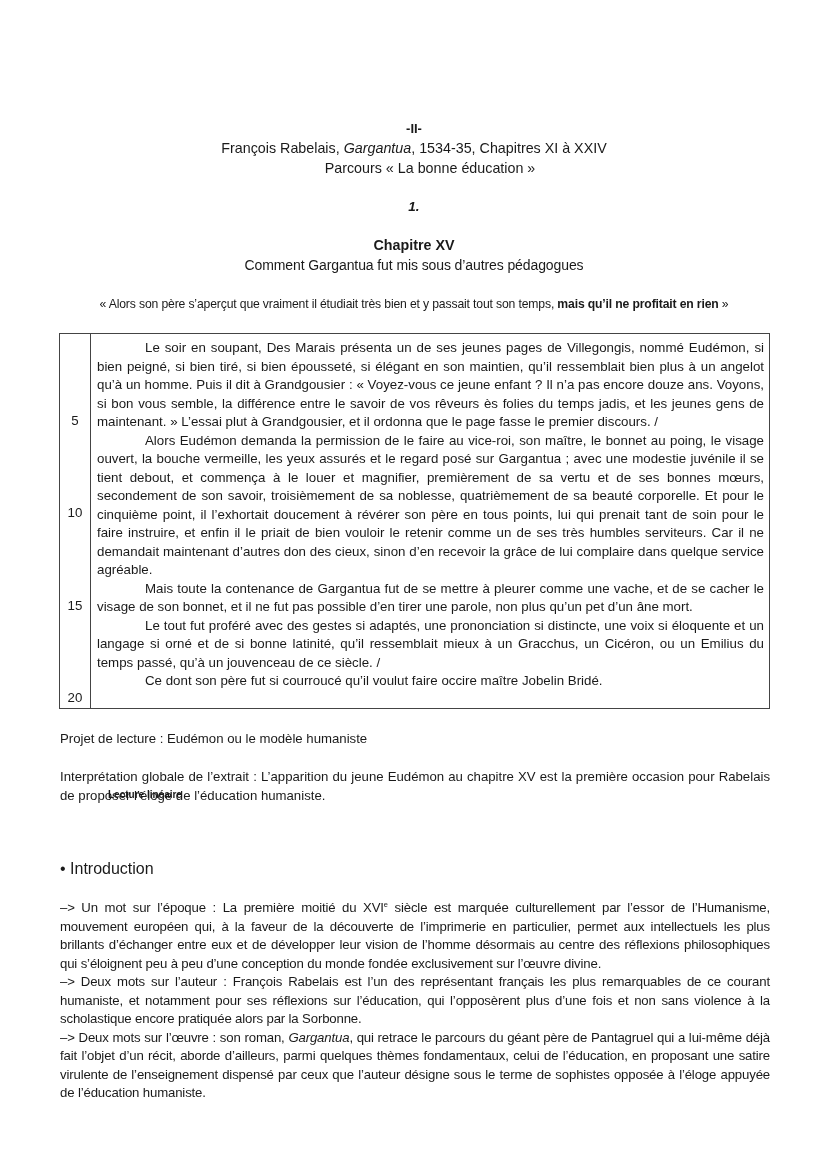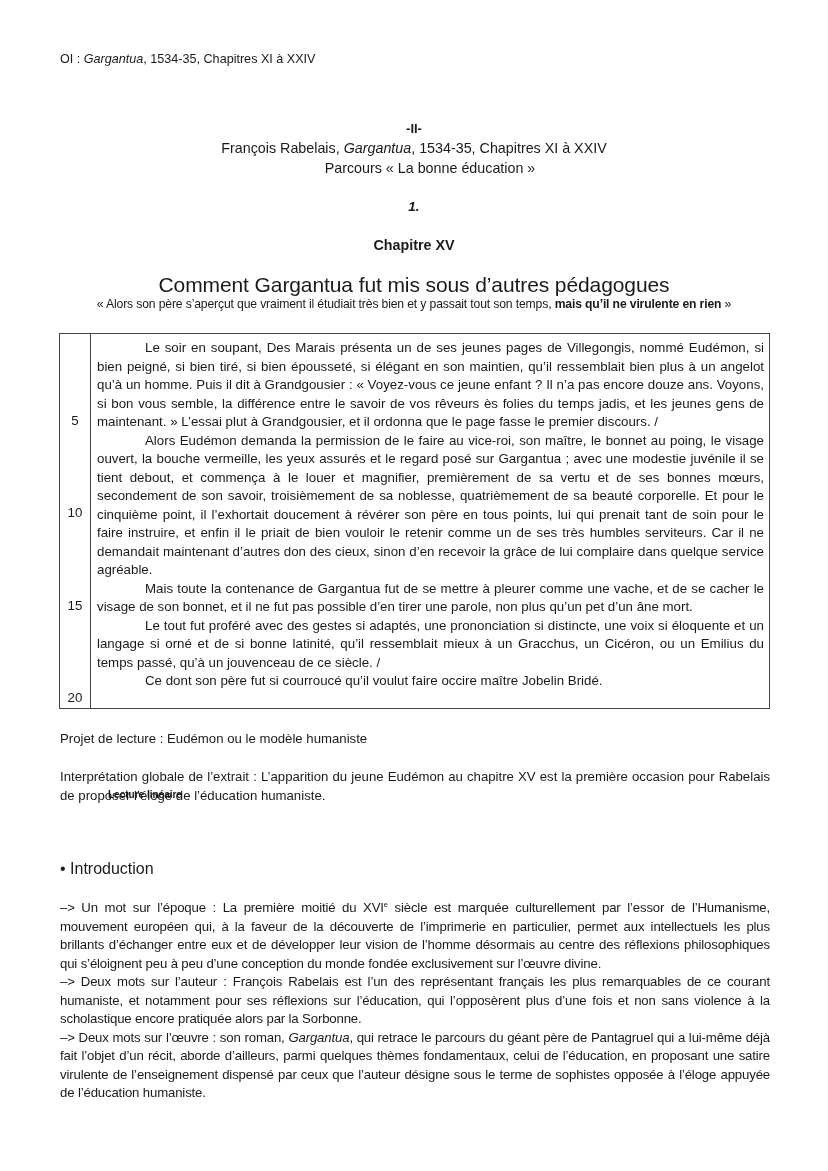--- a/index.html
+++ b/index.html
@@ -11,21 +11,21 @@
   .abs { position:absolute; }
   .header-lines { left:60px; top:51px; line-height:17.5px; font-size:12.6px; }
   .header-lines div { white-space:nowrap; }
   sup { font-size:7.5px; vertical-align:5px; line-height:0; }
   .center { left:0; width:828px; text-align:center; }
   .roman { top:121px; font-weight:bold; font-size:13px; }
   .author-line { top:140px; font-size:14.3px; }
   .parcours-line { top:160px; font-size:14.3px;padding-left:16px; }
   .num-one { top:199px; font-weight:bold; font-style:italic; font-size:13.5px; }
   .chap-num { top:237px; font-weight:bold; font-size:14.3px; }
-  .chap-title { top:257px; font-size:21px; letter-spacing:-0.1px;margin-top:16px; }
+  .chap-title { top:257px; font-size:14px; letter-spacing:-0.1px; }
   .epigraph { top:297px; font-size:12.2px; letter-spacing:-0.15px; }
   .epigraph b { font-weight:bold; }
 
   .text-table {
     left:59px; top:333px; width:711px; height:376px;
     border:1.3px solid #444; box-sizing:border-box;
     display:flex;
   }
   .linenos {
     width:30px; border-right:1.3px solid #444; position:relative;
@@ -44,30 +44,29 @@
   .interp { top:768px; }
   .lecture-title { left:108px; top:789px; font-weight:bold; font-size:10px; }
   .intro { left:60px; top:860px; font-size:16px; }
   .intro-paras { top:899px; letter-spacing:-0.15px; }
   .intro-paras p { margin:0; }
 </style>
 </head>
 <body>
 
 <div class="abs header-lines">
-  <div><span>OI : </span><i>Gargantua</i><span>, 1534-35, Chapitres XI à XXIV</span></div>
 </div>
 
 <div class="abs center roman">-II-</div>
 <div class="abs center author-line"><span>François Rabelais, </span><i>Gargantua</i><span>, 1534-35, Chapitres XI à XXIV</span></div>
 <div class="abs center parcours-line">Parcours « La bonne éducation »</div>
 <div class="abs center num-one">1.</div>
 <div class="abs center chap-num">Chapitre XV</div>
 <div class="abs center chap-title">Comment Gargantua fut mis sous d’autres pédagogues</div>
-<div class="abs center epigraph"><span>« Alors son père s’aperçut que vraiment il étudiait très bien et y passait tout son temps, </span><b>mais qu’il ne virulente en rien</b><span> »</span></div>
+<div class="abs center epigraph"><span>« Alors son père s’aperçut que vraiment il étudiait très bien et y passait tout son temps, </span><b>mais qu’il ne profitait en rien</b><span> »</span></div>
 
 <div class="abs text-table">
   <div class="linenos">
     <div class="lineno" style="top:79px">5</div>
     <div class="lineno" style="top:171px">10</div>
     <div class="lineno" style="top:264px">15</div>
     <div class="lineno" style="top:356px">20</div>
   </div>
   <div class="passage">
     <p>Le soir en soupant, Des Marais présenta un de ses jeunes pages de Villegongis, nommé Eudémon, si bien peigné, si bien tiré, si bien épousseté, si élégant en son maintien, qu’il ressemblait bien plus à un angelot qu’à un homme. Puis il dit à Grandgousier : « Voyez-vous ce jeune enfant ? Il n’a pas encore douze ans. Voyons, si bon vous semble, la différence entre le savoir de vos rêveurs ès folies du temps jadis, et les jeunes gens de maintenant. » L’essai plut à Grandgousier, et il ordonna que le page fasse le premier discours. /</p>

